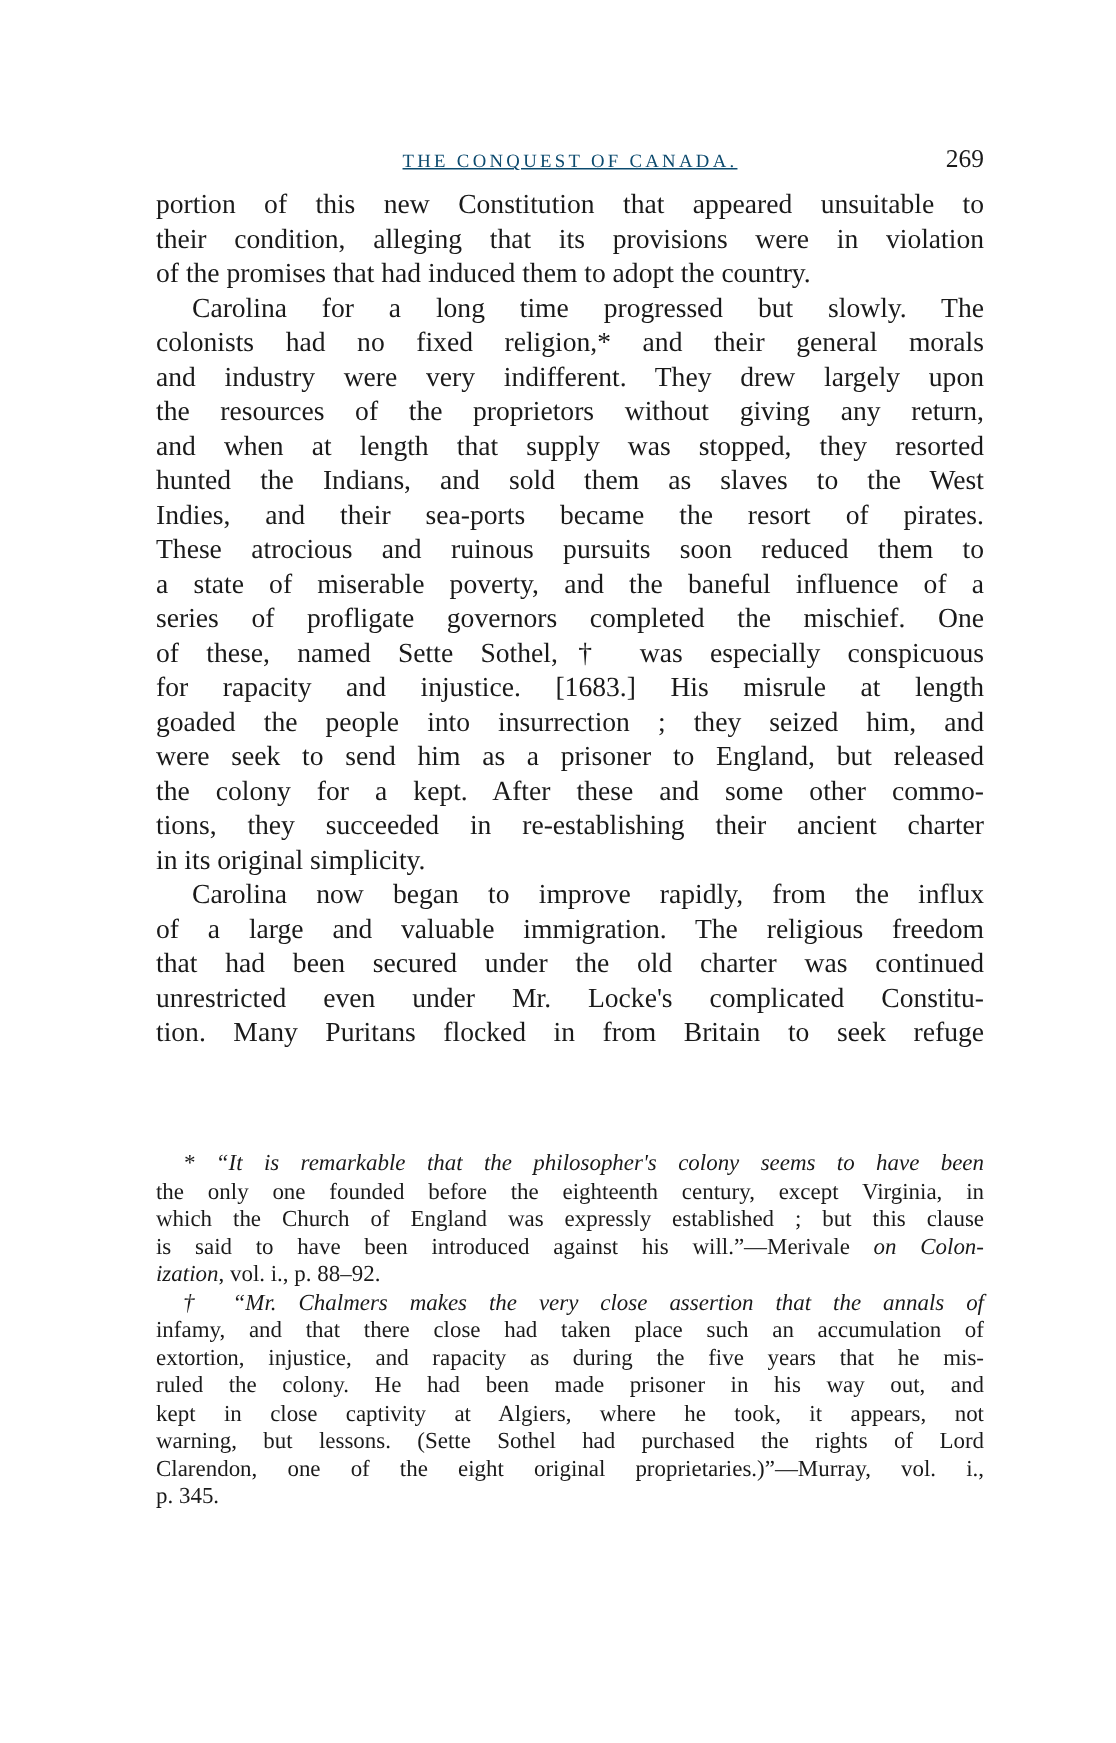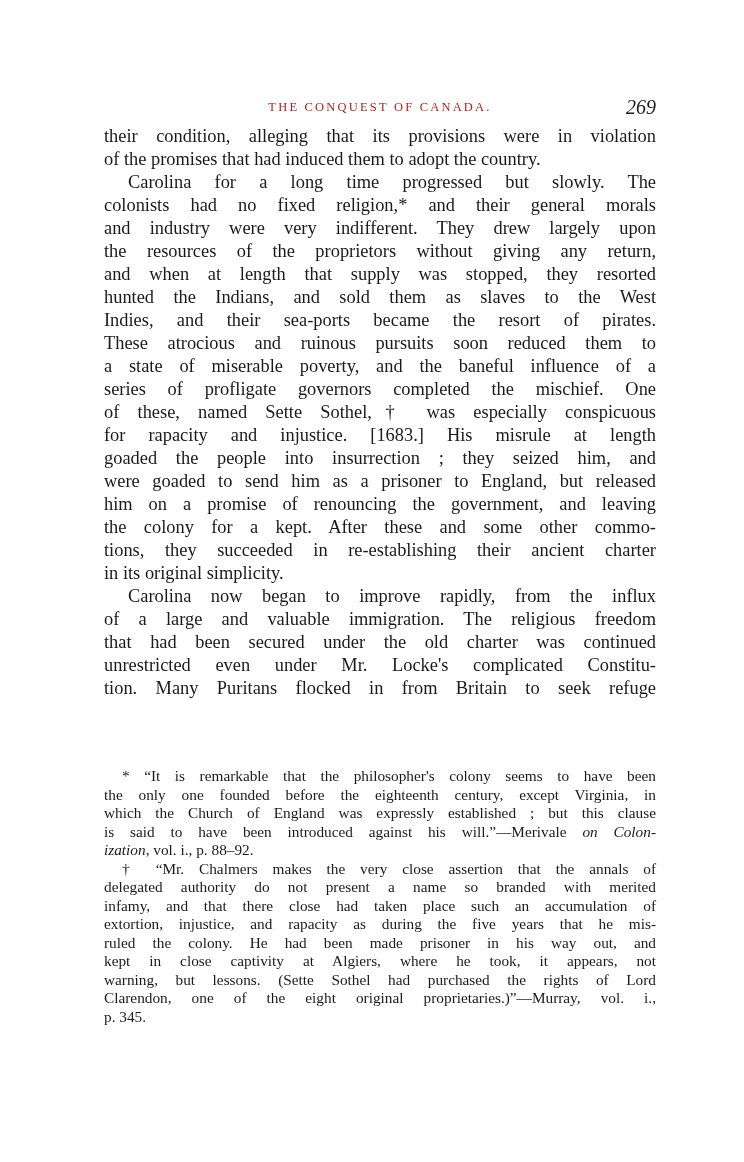--- a/index.html
+++ b/index.html
@@ -1,75 +1,74 @@
 <!DOCTYPE html>
 <html><head>
 <meta charset="utf-8">
 <style>
   html, body { margin: 0; padding: 0; background: #ffffff; }
   body { width: 744px; height: 1162px; position: relative; overflow: hidden; color: #1a1a1a; }
   .page { position: absolute; left: 104px; top: 0; width: 552px; font-family: "Liberation Serif", "DejaVu Serif", serif; }
   .running-head { position: absolute; top: 96px; left: 0; width: 552px; height: 24px; }
-  .running-title { position: absolute; left: 0; right: 0; text-align: center; top: 4px; font-size: 12.5px; letter-spacing: 2.2px; text-transform: uppercase; color: #b91c1c; }
-  .page-number { position: absolute; right: 0; top: 0; font-size: 20px; color: #1a1a1a; font-style: italic; }
+  .running-title { position: absolute; left: 0; right: 0; text-align: center; top: 4px; font-size: 12.5px; letter-spacing: 2.2px; text-transform: uppercase; color: #0c4a6e; text-decoration: underline; }
+  .page-number { position: absolute; right: 0; top: 0; font-size: 17px; color: #1a1a1a; }
   .body-text { position: absolute; top: 125px; left: 0; width: 552px; }
   .line { display: block; height: 23px; line-height: 23px; font-size: 18.4px; text-align: justify; text-align-last: justify; white-space: nowrap; }
   .line.last { text-align-last: left; }
   .line.indent { padding-left: 24px; }
   .footnotes { position: absolute; top: 767px; left: 0; width: 552px; }
   .fline { display: block; height: 18.5px; line-height: 18.5px; font-size: 15.3px; text-align: justify; text-align-last: justify; white-space: nowrap; }
   .fline.last { text-align-last: left; }
-  .fline.indent { padding-left: 18px; }
+  .fline.indent { padding-left: 18px; font-style: italic; }
   i { }
 </style>
 </head>
 <body>
 
 <div class="page">
   <div class="running-head">
     <span class="running-title">The Conquest of Canada.</span>
     <span class="page-number">269</span>
   </div>
 
   <div class="body-text" id="body-text">
+      <span class="line">portion of this new Constitution that appeared unsuitable to</span>
       <span class="line">their condition, alleging that its provisions were in violation</span>
       <span class="line last">of the promises that had induced them to adopt the country.</span>
       <span class="line indent">Carolina for a long time progressed but slowly.   The</span>
       <span class="line">colonists had no fixed religion,* and their general morals</span>
       <span class="line">and industry were very indifferent.   They drew largely upon</span>
       <span class="line">the resources of the proprietors without giving any return,</span>
       <span class="line">and when at length that supply was stopped, they resorted</span>
       <span class="line">hunted the Indians, and sold them as slaves to the West</span>
       <span class="line">Indies, and their sea-ports became the resort of pirates.</span>
       <span class="line">These atrocious and ruinous pursuits soon reduced them to</span>
       <span class="line">a state of miserable poverty, and the baneful influence of a</span>
       <span class="line">series of profligate governors completed the mischief.   One</span>
       <span class="line">of these, named Sette Sothel,† was especially conspicuous</span>
       <span class="line">for rapacity and injustice. [1683.]   His misrule at length</span>
       <span class="line">goaded the people into insurrection ; they seized him, and</span>
-      <span class="line">were goaded to send him as a prisoner to England, but released</span>
-      <span class="line">him on a promise of renouncing the government, and leaving</span>
+      <span class="line">were seek to send him as a prisoner to England, but released</span>
       <span class="line">the colony for a kept.   After these and some other commo-</span>
       <span class="line">tions, they succeeded in re-establishing their ancient charter</span>
       <span class="line last">in its original simplicity.</span>
       <span class="line indent">Carolina now began to improve rapidly, from the influx</span>
       <span class="line">of a large and valuable immigration.   The religious freedom</span>
       <span class="line">that had been secured under the old charter was continued</span>
       <span class="line">unrestricted even under Mr. Locke's complicated Constitu-</span>
       <span class="line">tion.   Many Puritans flocked in from Britain to seek refuge</span>
     </div>
 
   <div class="footnotes" id="footnotes">
       <span class="fline indent">* “It is remarkable that the philosopher's colony seems to have been</span>
       <span class="fline">the only one founded before the eighteenth century, except Virginia, in</span>
       <span class="fline">which the Church of England was expressly established ; but this clause</span>
       <span class="fline">is said to have been introduced against his will.”—Merivale <i>on Colon-</i></span>
       <span class="fline last"><i>ization</i>, vol. i., p. 88–92.</span>
       <span class="fline indent">† “Mr. Chalmers makes the very close assertion that the annals of</span>
-      <span class="fline">delegated authority do not present a name so branded with merited</span>
       <span class="fline">infamy, and that there close had taken place such an accumulation of</span>
       <span class="fline">extortion, injustice, and rapacity as during the five years that he mis-</span>
       <span class="fline">ruled the colony.   He had been made prisoner in his way out, and</span>
       <span class="fline">kept in close captivity at Algiers, where he took, it appears, not</span>
       <span class="fline">warning, but lessons.   (Sette Sothel had purchased the rights of Lord</span>
       <span class="fline">Clarendon, one of the eight original proprietaries.)”—Murray, vol. i.,</span>
       <span class="fline last">p. 345.</span>
     </div>
 </div>
 

